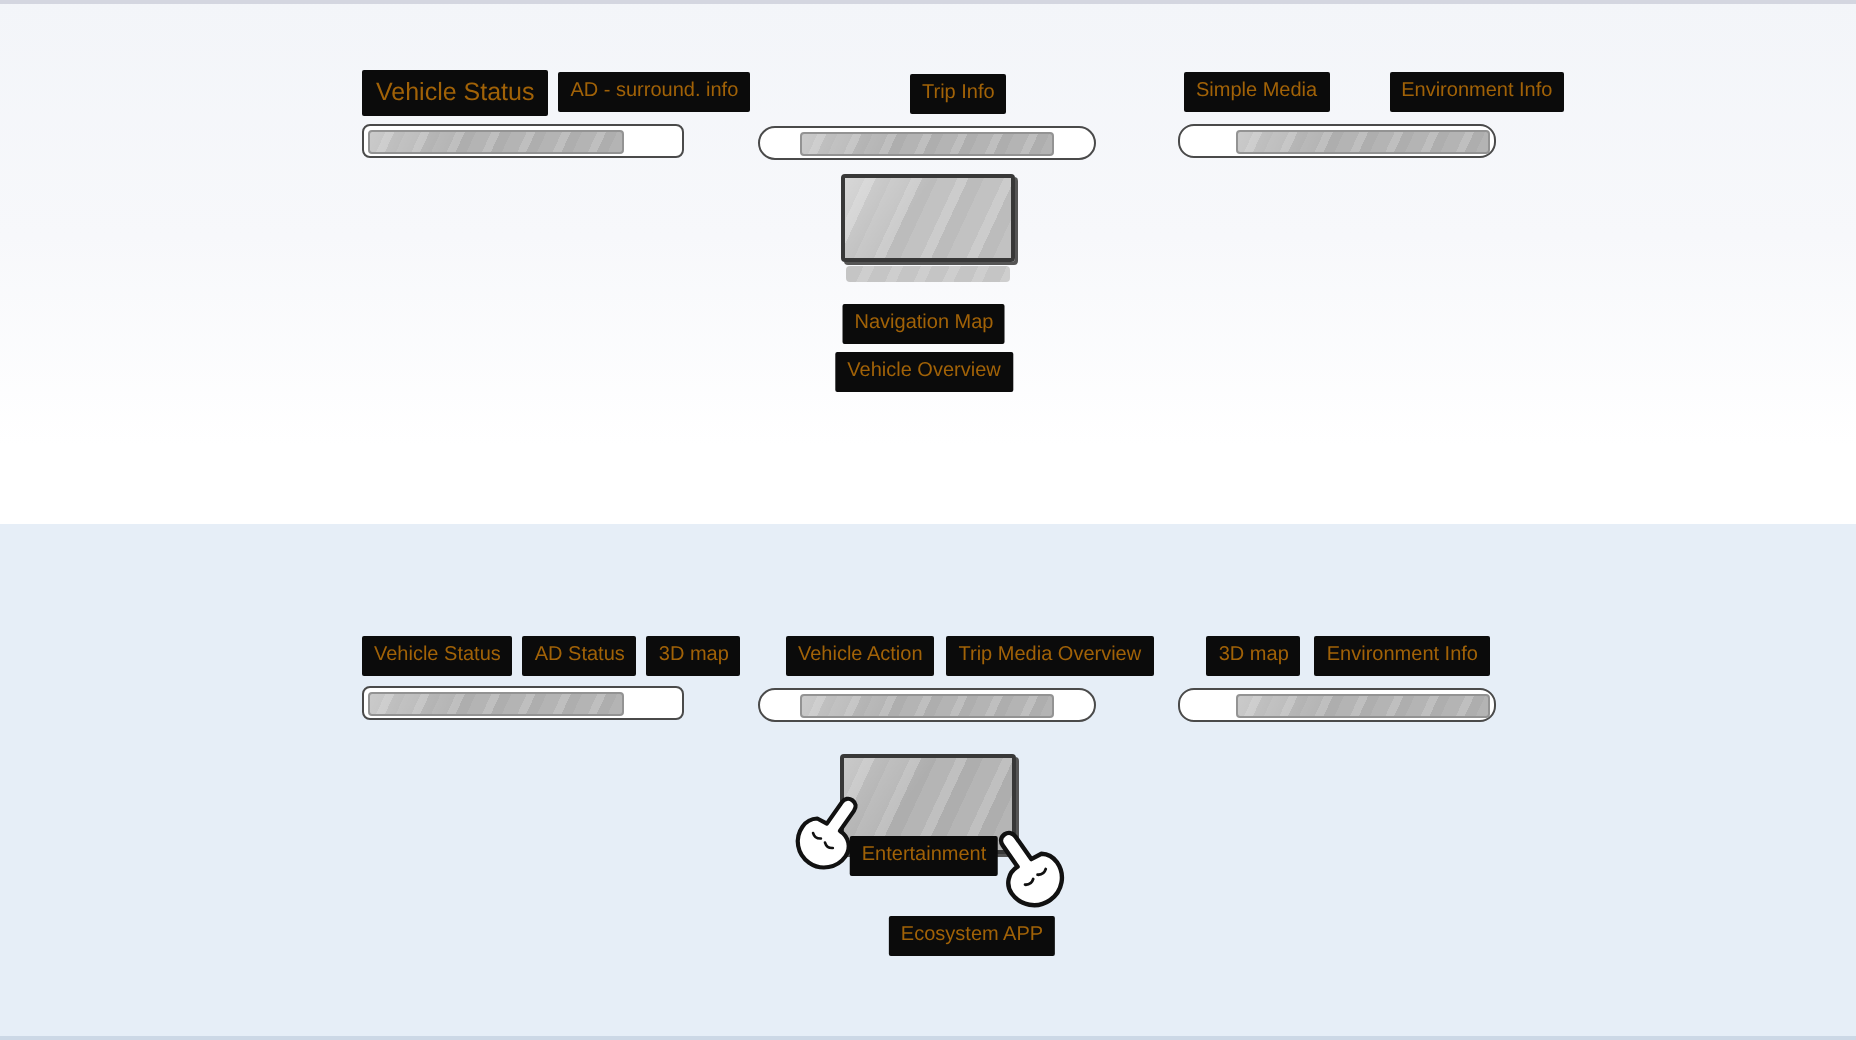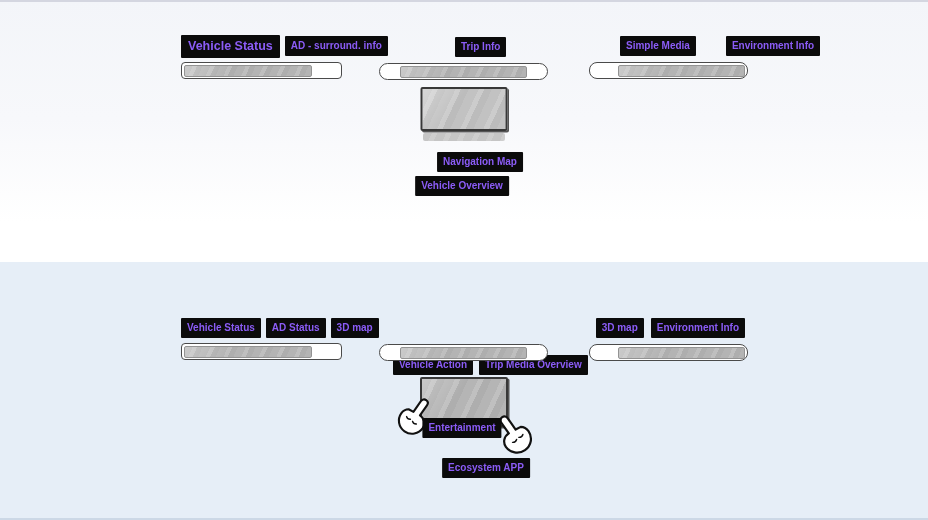--- a/index.html
+++ b/index.html
@@ -13,23 +13,23 @@
   }
   .half-bottom{
     position:absolute;left:0;top:262px;width:928px;height:258px;
     background:#e6eef7;
   }
   .edge-line-top{position:absolute;left:0;top:0;width:928px;height:2px;background:#d4d6e0;}
   .edge-line-bottom{position:absolute;left:0;bottom:0;width:928px;height:2px;background:#ccd8e6;}
 
   .tag-row{position:absolute;display:flex;gap:5px;align-items:center;}
   .tag{
-    display:inline-block;background:#0b0b0b;color:#8b5cf6;
+    display:inline-block;background:#0b0b0b;color:#a16207;
     font-size:10px;line-height:1;padding:5px 6px;
-    border-radius:1px;white-space:nowrap;font-weight:bold;
+    border-radius:1px;white-space:nowrap;
   }
   .tag.big{font-size:12.5px;padding:5px 7px;}
   .tag.abs{position:absolute;transform:translateX(-50%);}
 
   .bar{
     position:absolute;height:17px;background:#ffffff;
     border:1.5px solid #4a4a4a;border-radius:4px;
     display:flex;align-items:center;padding:0 2px;box-sizing:border-box;
   }
   .bar.lens{border-width:1px;border-radius:10px;}
@@ -73,53 +73,53 @@
 
     <div class="tag-row" style="left:181px;top:35px;">
       <span class="tag big">Vehicle Status</span>
       <span class="tag">AD - surround. info</span>
     </div>
 
     <div class="tag-row" style="left:455px;top:37px;">
       <span class="tag">Trip Info</span>
     </div>
 
-    <div class="tag-row" style="left:620px;top:36px;gap:30px;">
+    <div class="tag-row" style="left:592px;top:36px;gap:30px;">
       <span class="tag">Simple Media</span>
       <span class="tag">Environment Info</span>
     </div>
 
     <div class="bar align-left" style="left:181px;top:62px;width:161px;">
       <div class="fill" style="width:128px;"></div>
     </div>
     <div class="bar lens align-center" style="left:379px;top:63px;width:169px;">
       <div class="fill" style="width:127px;"></div>
     </div>
     <div class="bar r8 align-right" style="left:589px;top:62px;width:159px;">
       <div class="fill" style="width:127px;"></div>
     </div>
 
     <div class="screen" style="left:464px;top:87px;width:87px;height:44px;"></div>
     <div class="screen-stand" style="left:464px;top:133px;width:82px;height:8px;"></div>
 
-    <span class="tag abs" style="left:480px;top:152px;">Navigation Map</span>
+    <span class="tag abs" style="left:462px;top:152px;">Navigation Map</span>
     <span class="tag abs" style="left:462px;top:176px;">Vehicle Overview</span>
   </div>
 
   <div class="half-bottom">
     
   </div>
 
   <div class="tag-row" style="left:181px;top:318px;">
     <span class="tag">Vehicle Status</span>
     <span class="tag">AD Status</span>
     <span class="tag">3D map</span>
   </div>
 
-  <div class="tag-row" style="left:393px;top:318px;gap:6px;margin-top:37px;">
+  <div class="tag-row" style="left:393px;top:318px;gap:6px;">
     <span class="tag">Vehicle Action</span>
     <span class="tag">Trip Media Overview</span>
   </div>
 
   <div class="tag-row" style="right:183px;top:318px;gap:7px;">
     <span class="tag">3D map</span>
     <span class="tag">Environment Info</span>
   </div>
 
   <div class="bar align-left" style="left:181px;top:343px;width:161px;">

